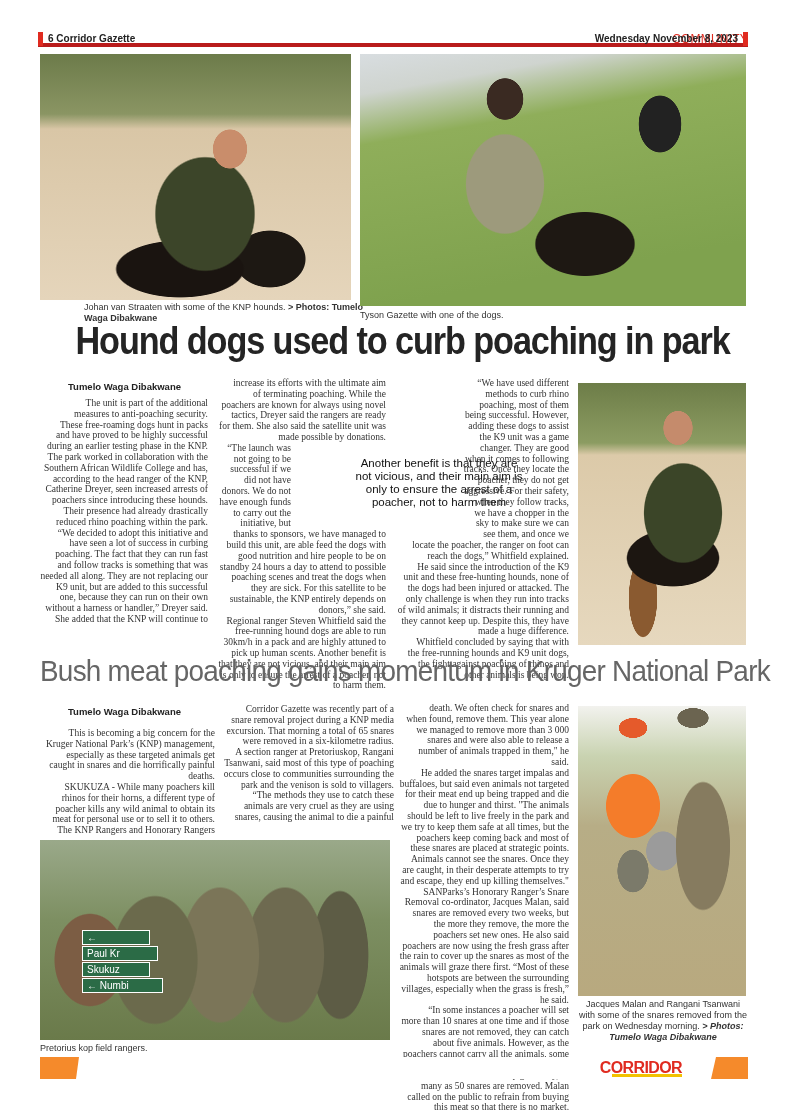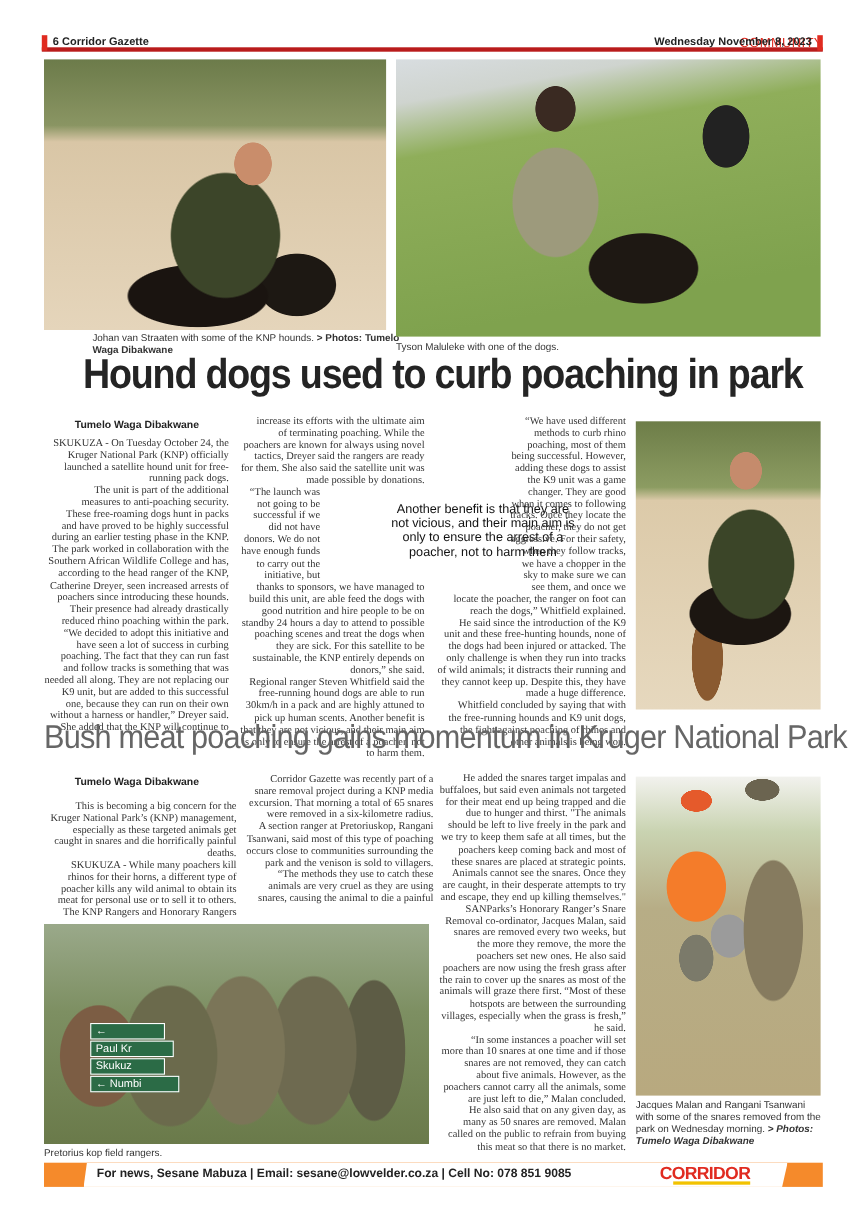--- a/index.html
+++ b/index.html
@@ -103,28 +103,27 @@
   <span class="right">Wednesday November 8, 2023</span>
   <div class="bar-r"></div>
 </div>
 
 <div class="photo ph1"></div>
 <div class="cap" style="left:40px; top:302px; width:300px;margin-left:44px;">
   <span>Johan van Straaten with some of the KNP hounds.</span>
   <b>&gt; Photos: Tumelo Waga Dibakwane</b>
 </div>
 <div class="photo ph2"></div>
-<div class="cap" style="left:360px; top:310px; width:380px;">Tyson Maluleke with one of the dogs.</div>
+<div class="cap" style="left:360px; top:310px; width:380px;">Tyson Gazette with one of the dogs.</div>
 
 <div class="abs h1">Hound dogs used to curb poaching in park</div>
 
 <div class="byline" style="left:68px; top:381px;">Tumelo Waga Dibakwane</div>
 
 <div class="col" style="left:40px; top:398px; width:168px;">
-  <p>SKUKUZA - On Tuesday October 24, the Kruger National Park (KNP) officially launched a satellite hound unit for free-running pack dogs.</p>
   <p>The unit is part of the additional measures to anti-poaching security.</p>
   <p>These free-roaming dogs hunt in packs and have proved to be highly successful during an earlier testing phase in the KNP. The park worked in collaboration with the Southern African Wildlife College and has, according to the head ranger of the KNP, Catherine Dreyer, seen increased arrests of poachers since introducing these hounds. Their presence had already drastically reduced rhino poaching within the park.</p>
   <p>“We decided to adopt this initiative and have seen a lot of success in curbing poaching. The fact that they can run fast and follow tracks is something that was needed all along. They are not replacing our K9 unit, but are added to this successful one, because they can run on their own without a harness or handler,” Dreyer said.</p>
   <p>She added that the KNP will continue to</p>
 </div>
 
 <div class="col" style="left:218px; top:378px; width:168px;">
   <p>increase its efforts with the ultimate aim of terminating poaching. While the poachers are known for always using novel tactics, Dreyer said the rangers are ready for them. She also said the satellite unit was made possible by donations.</p>
   <div style="float:right; width:95px; height:76px;"></div>
   <p>“The launch was not going to be successful if we did not have donors. We do not have enough funds to carry out the initiative, but thanks to sponsors, we have managed to build this unit, are able feed the dogs with good nutrition and hire people to be on standby 24 hours a day to attend to possible poaching scenes and treat the dogs when they are sick. For this satellite to be sustainable, the KNP entirely depends on donors,” she said.</p>
@@ -159,30 +158,30 @@
 
 <div class="photo ph4">
   <div class="sign" style="left:42px; top:90px; width:68px;">←</div>
   <div class="sign" style="left:42px; top:106px; width:76px;">Paul Kr</div>
   <div class="sign" style="left:42px; top:122px; width:68px;">Skukuz</div>
   <div class="sign" style="left:42px; top:138px; width:81px;">← Numbi</div>
 </div>
 <div class="cap" style="left:40px; top:1043px; width:340px;">Pretorius kop field rangers.</div>
 
 <div class="col" style="left:399px; top:703px; width:170px;">
+  <p>death. We often check for snares and when found, remove them. This year alone we managed to remove more than 3 000 snares and were also able to release a number of animals trapped in them," he said.</p>
   <p>He added the snares target impalas and buffaloes, but said even animals not targeted for their meat end up being trapped and die due to hunger and thirst. "The animals should be left to live freely in the park and we try to keep them safe at all times, but the poachers keep coming back and most of these snares are placed at strategic points. Animals cannot see the snares. Once they are caught, in their desperate attempts to try and escape, they end up killing themselves."</p>
   <p>SANParks’s Honorary Ranger’s Snare Removal co-ordinator, Jacques Malan, said snares are removed every two weeks, but the more they remove, the more the poachers set new ones. He also said poachers are now using the fresh grass after the rain to cover up the snares as most of the animals will graze there first. “Most of these hotspots are between the surrounding villages, especially when the grass is fresh,” he said.</p>
   <p>“In some instances a poacher will set more than 10 snares at one time and if those snares are not removed, they can catch about five animals. However, as the poachers cannot carry all the animals, some are just left to die,” Malan concluded.</p>
   <p>He also said that on any given day, as many as 50 snares are removed. Malan called on the public to refrain from buying this meat so that there is no market.</p>
 </div>
 
 <div class="photo ph5"></div>
-<div class="cap" style="left:578px; top:999px; width:170px;">
+<div class="cap" style="left:578px; top:999px; width:170px;text-align:center;">
   <span>Jacques Malan and Rangani Tsanwani with some of the snares removed from the park on Wednesday morning.</span>
   <i>&gt; Photos: Tumelo Waga Dibakwane</i>
 </div>
 
 <div class="abs footer">
   <div class="inner"></div>
-  <span class="txt">For news, Sesane Mabuza | Email: sesane@lowvelder.co.za | Cell No: 078 851 9085</span>
   <span class="logo">CORRIDOR</span>
   <div class="logo-sub"></div>
 </div>
 
 </body></html>

